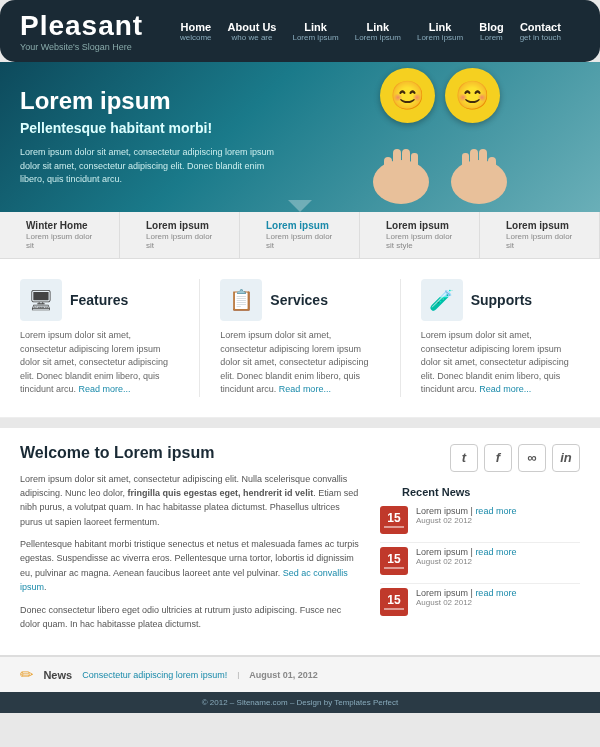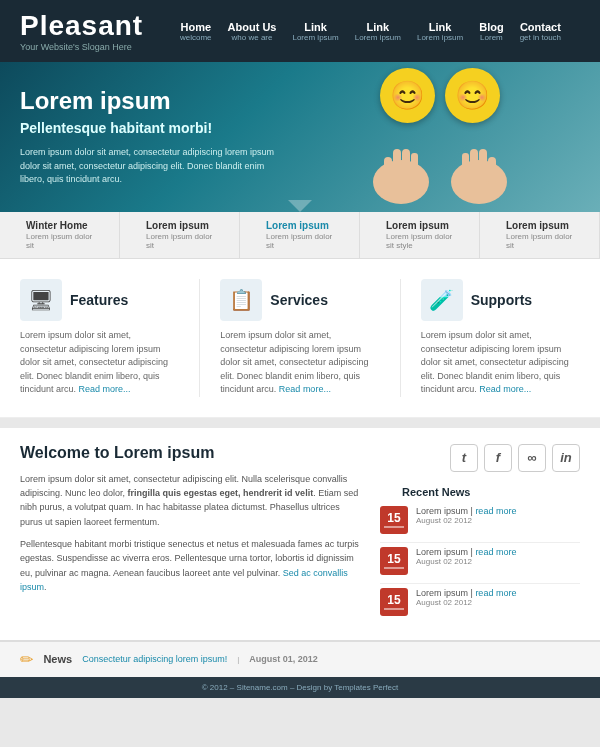--- a/index.html
+++ b/index.html
@@ -1,19 +1,19 @@
 <!DOCTYPE html>
 <html><head>
   <meta charset="utf-8">
   <style>
     * { box-sizing: border-box; margin: 0; padding: 0; }
     body { font-family: Arial, sans-serif; font-size: 11px; color: #444; background: #e8e8e8; width: 600px; }
 
     
-    #header { background: #1a2a35; padding: 10px 20px; display: flex; align-items: center; }
+    #header { background: #1a2a35; padding: 10px 20px; display: flex; align-items: center; border-radius: 15px; }
     #logo-area { flex: 0 0 160px; }
     #logo-title { font-size: 28px; font-weight: bold; color: #fff; letter-spacing: 1px; }
     #logo-slogan { font-size: 9px; color: #8aa; }
     #nav { display: flex; gap: 16px; align-items: flex-start; }
     .nav-item { text-align: center; cursor: pointer; }
     .nav-item .nav-label { color: #fff; font-size: 11px; font-weight: bold; }
     .nav-item .nav-sub { color: #8ab; font-size: 8px; }
 
     
     #hero { background: linear-gradient(135deg, #0d4a5c 0%, #1a7a8a 40%, #6aafb8 100%); min-height: 150px; position: relative; overflow: hidden; display: flex; align-items: center; padding: 20px 20px; }
@@ -204,20 +204,21 @@
     </div>
   </div>
   </div>
 
 <div id="bottom-section">
   <div id="welcome-col">
     <div id="welcome-title">Welcome to Lorem ipsum</div>
     <div id="welcome-body">
         <p>Lorem ipsum dolor sit amet, consectetur adipiscing elit. Nulla scelerisque convallis adipiscing. Nunc leo dolor, <strong>fringilla quis egestas eget, hendrerit id velit</strong>. Etiam sed nibh purus, a volutpat quam. In hac habitasse platea dictumst. Phasellus ultrices purus ut sapien laoreet fermentum.</p>
         <p>Pellentesque habitant morbi tristique senectus et netus et malesuada fames ac turpis egestas. Suspendisse ac viverra eros. Pellentesque urna tortor, lobortis id dignissim eu, pulvinar ac magna. Aenean faucibus laoreet ante vel pulvinar. <span class="link">Sed ac convallis ipsum</span>.</p>
+        <p>Donec consectetur libero eget odio ultricies at rutrum justo adipiscing. Fusce nec dolor quam. In hac habitasse platea dictumst.</p>
       </div>
   </div>
   <div id="right-col">
     <div id="social-icons">
         <div class="social-icon">t</div>
         <div class="social-icon">f</div>
         <div class="social-icon">∞</div>
         <div class="social-icon">in</div>
       </div>
     <div id="recent-news-title">Recent News</div>

